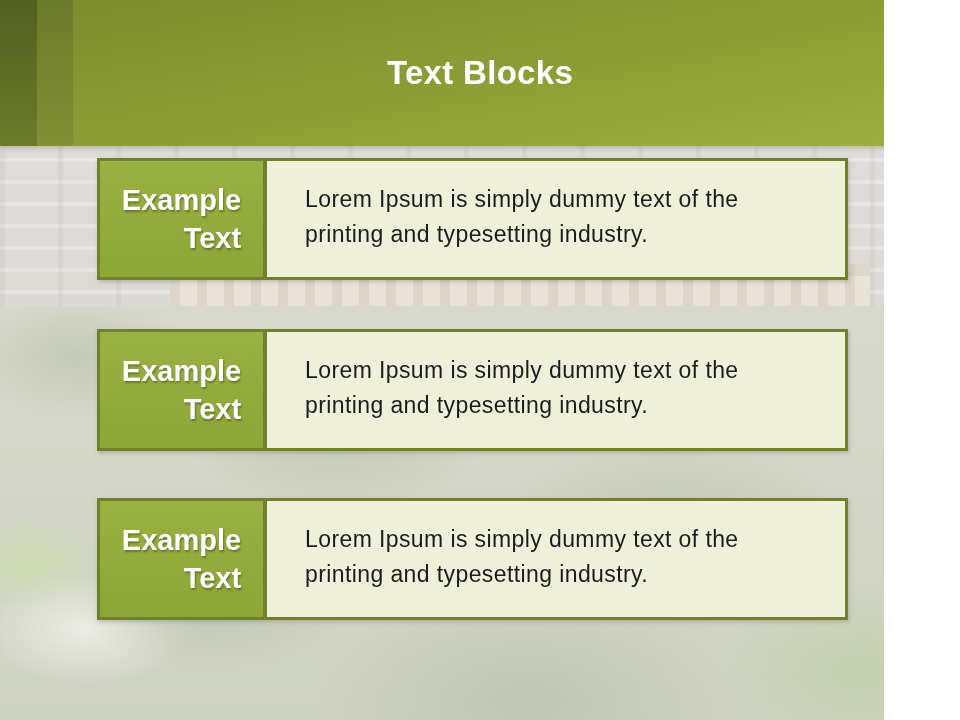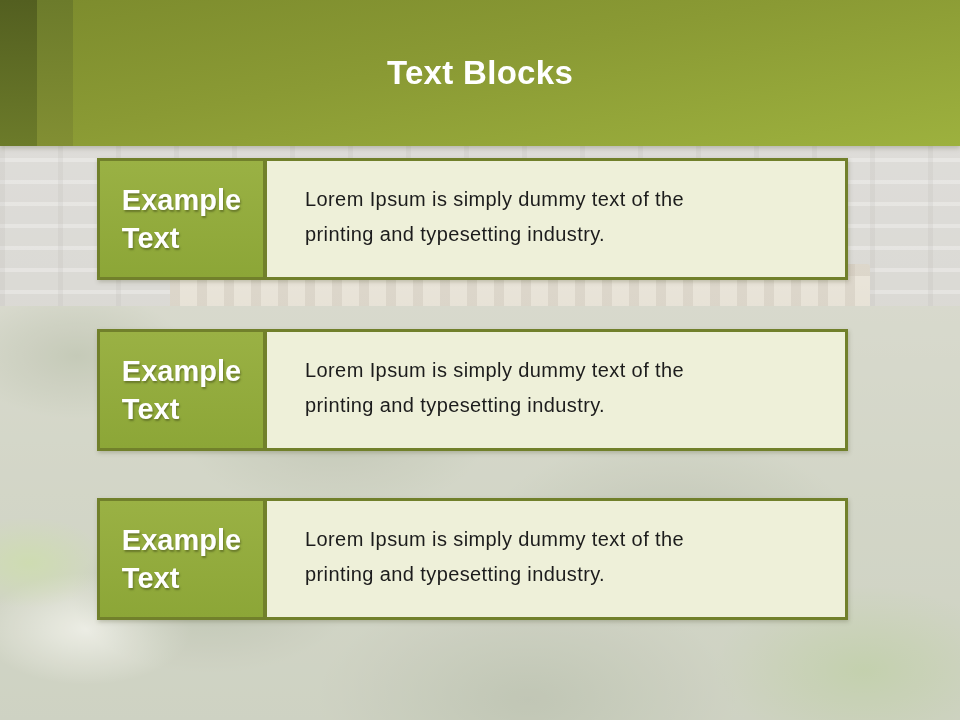--- a/index.html
+++ b/index.html
@@ -1,18 +1,18 @@
 <!DOCTYPE html>
 <html><head>
 <meta charset="utf-8">
 <style>
   html,body{margin:0;padding:0;}
   body{font-family:"Liberation Sans","DejaVu Sans",sans-serif;}
   .slide{
-    position:relative;width:960px;height:720px;overflow:hidden;
+    position:relative;width:884px;height:720px;overflow:hidden;
     background:#8b5cf6;
   }
 
   
   .photo{position:absolute;left:0;top:146px;width:960px;height:574px;overflow:hidden;}
   .photo-buildings{
     position:absolute;left:0;top:0;width:960px;height:170px;
     background:
       repeating-linear-gradient(90deg, rgba(95,90,80,0.16) 0 5px, rgba(0,0,0,0) 5px 58px),
       repeating-linear-gradient(0deg, rgba(255,255,255,0.28) 0 4px, rgba(0,0,0,0) 4px 22px),
@@ -74,29 +74,29 @@
     background:#eef0d9;
     box-shadow:1px 2px 4px rgba(70,75,35,0.25);
   }
   .block-1{top:158px;}
   .block-2{top:329px;}
   .block-3{top:498px;}
   .block-label{
     width:167px;flex:0 0 167px;box-sizing:border-box;
     border-right:4px solid #71802b;
     background:linear-gradient(180deg,#9ab144 0%,#8ca637 100%);
-    display:flex;align-items:center;justify-content:center;text-align:left;
+    display:flex;align-items:center;justify-content:center;text-align:right;
     color:#ffffff;font-weight:bold;font-size:29px;line-height:38px;
     white-space:pre-line;
     text-shadow:1px 2px 2px rgba(70,80,25,0.55);
   }
   .block-text{
     flex:1;display:flex;align-items:center;
     padding:0 30px 4px 38px;
-    color:#1c1c1c;font-size:20px;line-height:35px;letter-spacing:0.4px;
+    color:#1c1c1c;font-size:23px;line-height:35px;letter-spacing:0.4px;
     white-space:pre-line;
   }
 </style>
 </head>
 <body>
 
 <div class="slide">
 
   <div class="photo">
     <div class="photo-buildings"></div>

